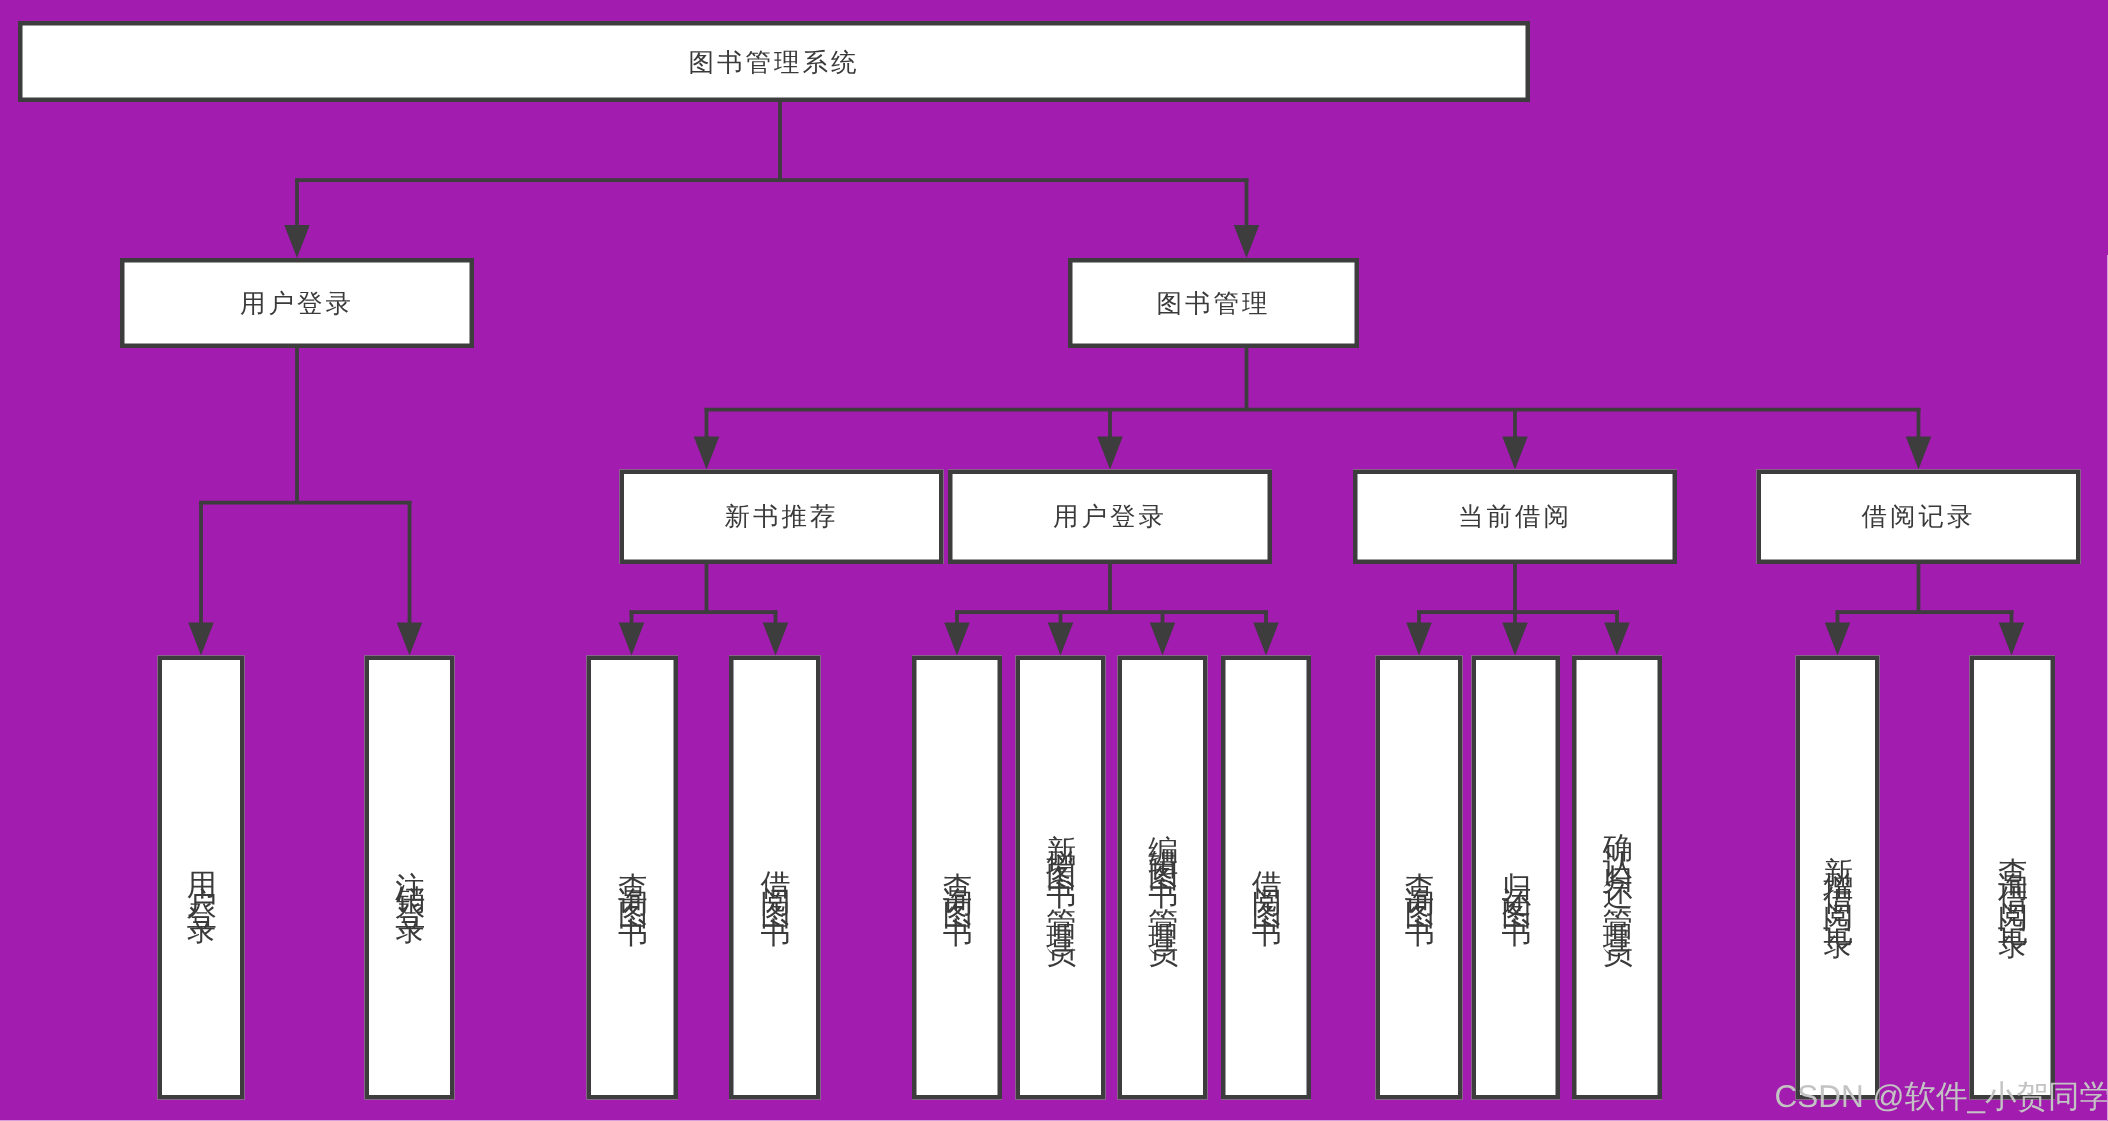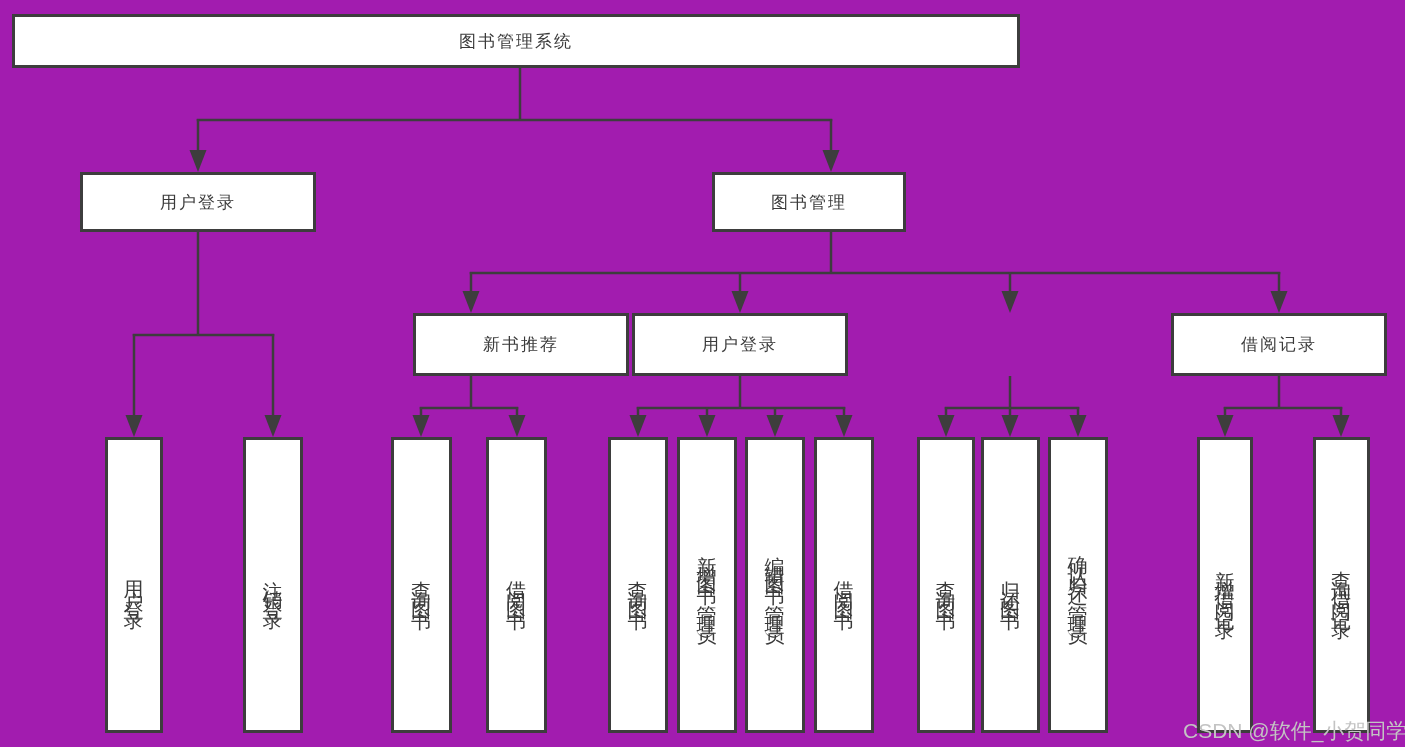--- a/index.html
+++ b/index.html
@@ -139,20 +139,23 @@
   <div class="box hbox" style="left:712px;top:172px;width:194px;height:60px;">
     <span>图书管理</span>
   </div>
 
   <div class="box hbox" style="left:373px;top:313px;width:216px;height:63px;margin-left:40px;">
     <span>新书推荐</span>
   </div>
   <div class="box hbox" style="left:632px;top:313px;width:216px;height:63px;">
     <span>用户登录</span>
   </div>
+  <div class="box hbox" style="left:902px;top:313px;width:216px;height:63px;">
+    <span>当前借阅</span>
+  </div>
   <div class="box hbox" style="left:1171px;top:313px;width:216px;height:63px;font-family:Liberation Serif, serif;">
     <span>借阅记录</span>
   </div>
 
   <div class="box vbox" style="left:105px;width:58px;">
     <span>用户登录</span>
   </div>
   <div class="box vbox" style="left:243px;width:60px;">
     <span>注销登录</span>
   </div>

